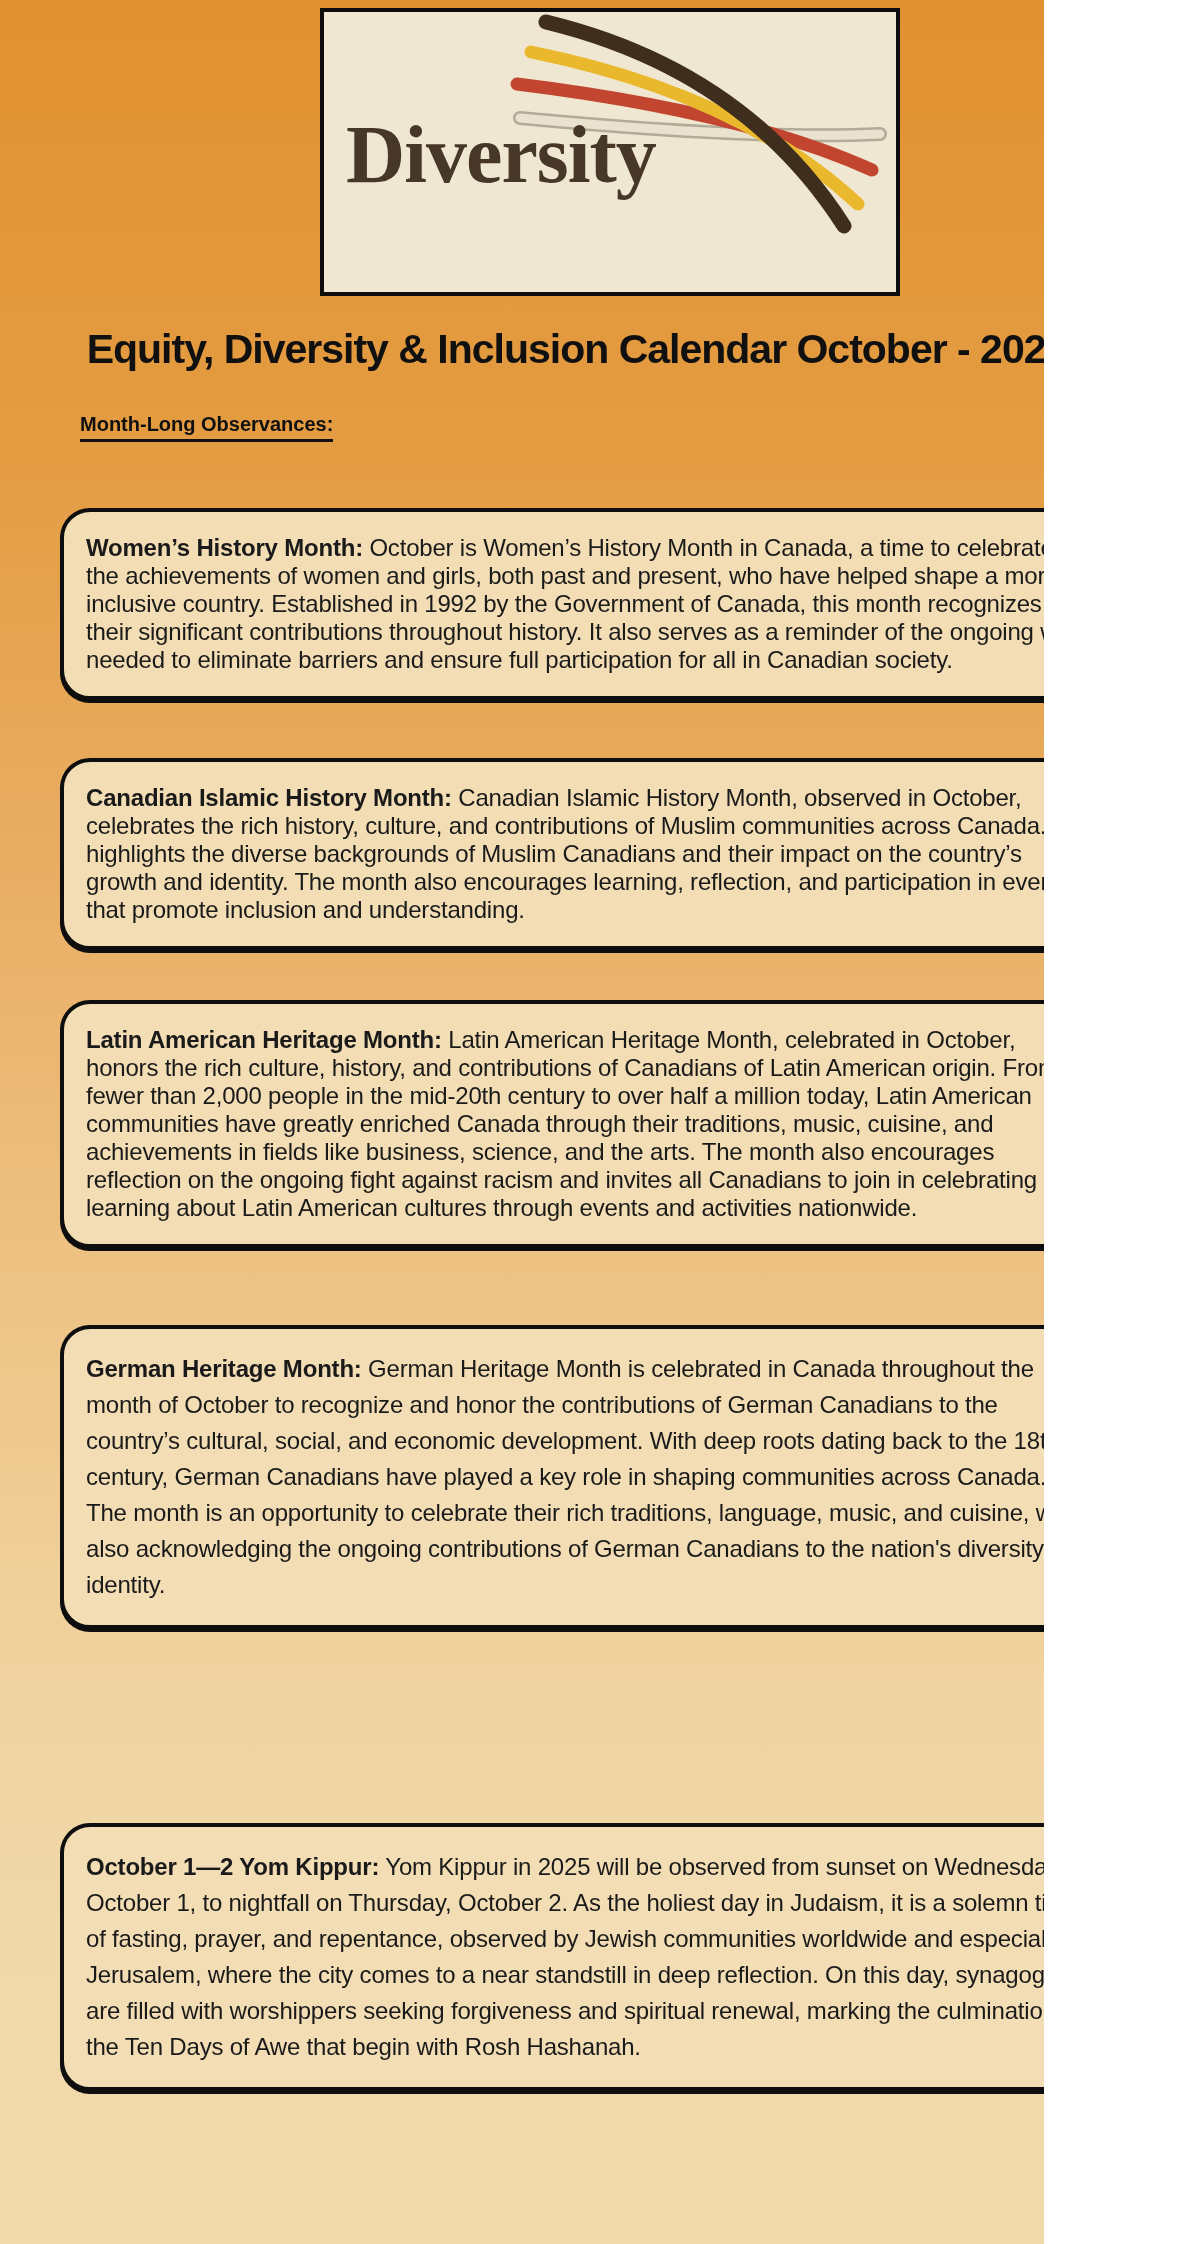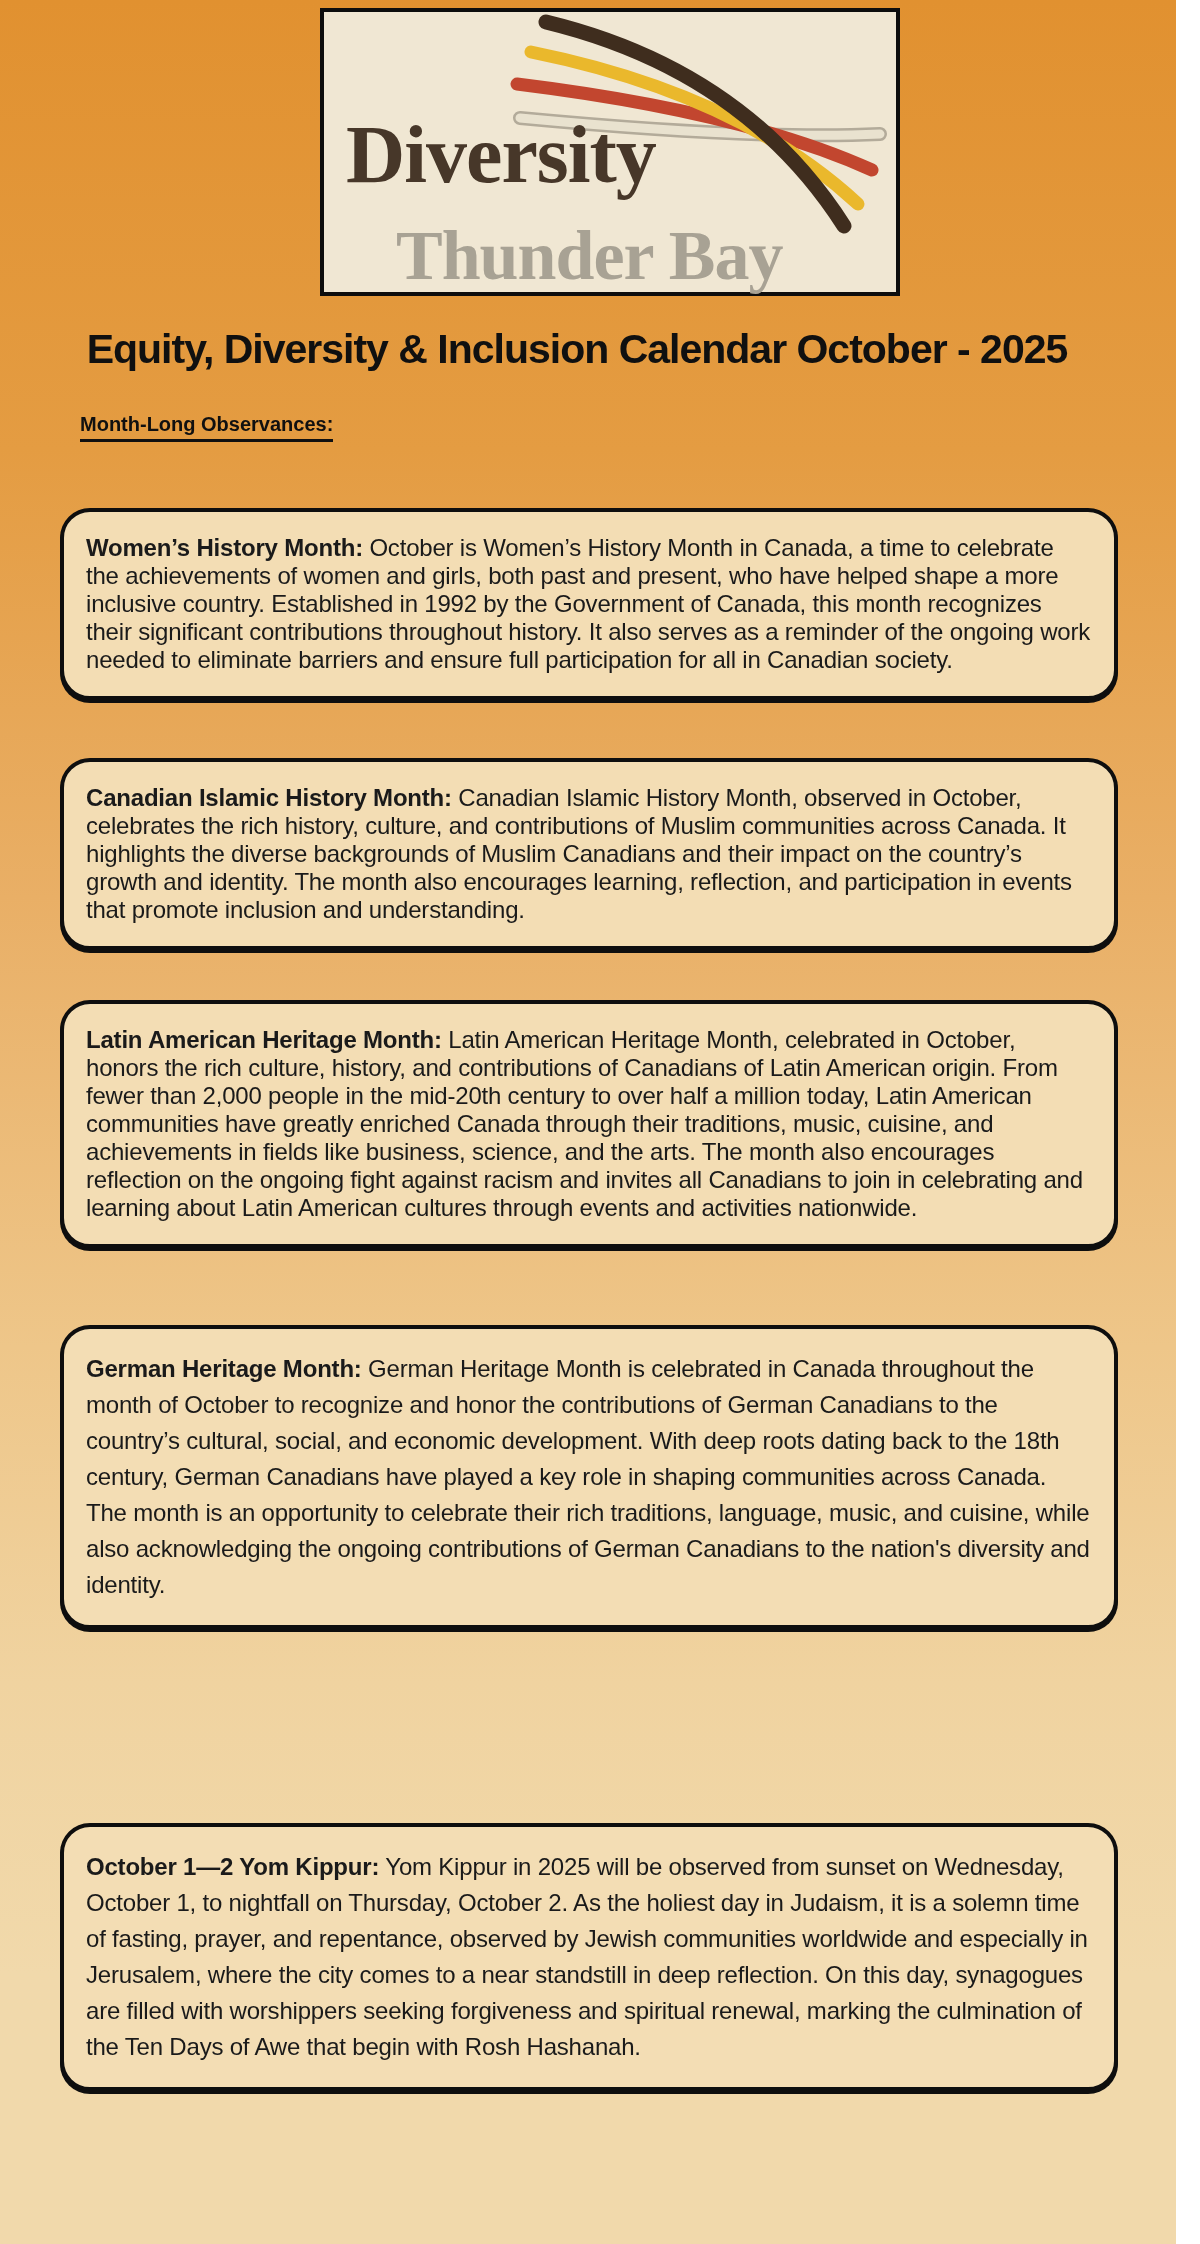--- a/index.html
+++ b/index.html
@@ -1,18 +1,18 @@
 <!DOCTYPE html>
 <html><head>
 <meta charset="utf-8">
 <style>
   html,body{margin:0;padding:0;}
   .page{
     position:relative;
-    width:1176px;height:2244px;
+    width:1044px;height:2244px;
     overflow:hidden;
     background:linear-gradient(180deg,
       #e19130 0%, #e49c42 20%, #e9af66 40%,
       #eec689 60%, #f0d3a0 75%, #f1d9ab 88%, #f1d9ab 100%);
     font-family:"Liberation Sans", sans-serif;
     color:#161616;
   }
   .logo-box{
     position:absolute;left:320px;top:8px;width:580px;height:288px;
     background:#f0e7d3;border:4px solid #0d0d0d;box-sizing:border-box;
@@ -64,21 +64,20 @@
 
   <div class="logo-box">
     <svg class="ribbons" width="580" height="288" viewBox="0 0 580 288">
       <path d="M 196 106 Q 430 128 556 122" fill="none" stroke="#b3ab9a" stroke-width="14" stroke-linecap="round"></path>
       <path d="M 196 106 Q 430 128 556 122" fill="none" stroke="#e9e2cf" stroke-width="9" stroke-linecap="round"></path>
       <path d="M 193 72 Q 420 100 548 158" fill="none" stroke="#c2462f" stroke-width="13" stroke-linecap="round"></path>
       <path d="M 207 40 Q 415 82 534 192" fill="none" stroke="#eab82c" stroke-width="13" stroke-linecap="round"></path>
       <path d="M 222 10 Q 420 58 520 214" fill="none" stroke="#3f2d1e" stroke-width="15" stroke-linecap="round"></path>
     </svg>
     <div class="logo-primary">Diversity</div>
-    <div class="logo-secondary">Thunder Bay</div>
   </div>
 
   <h1 class="title">Equity, Diversity &amp; Inclusion Calendar October - 2025</h1>
 
   <h2 class="section-heading h-month"><span class="u">Month-Long Observances:</span></h2>
 
   <div class="card lh-tight c1">
     <p><b>Women’s History Month:</b> <span>October is Women’s History Month in Canada, a time to celebrate the achievements of women and girls, both past and present, who have helped shape a more inclusive country. Established in 1992 by the Government of Canada, this month recognizes their significant contributions throughout history. It also serves as a reminder of the ongoing work needed to eliminate barriers and ensure full participation for all in Canadian society.</span></p>
   </div>
 

